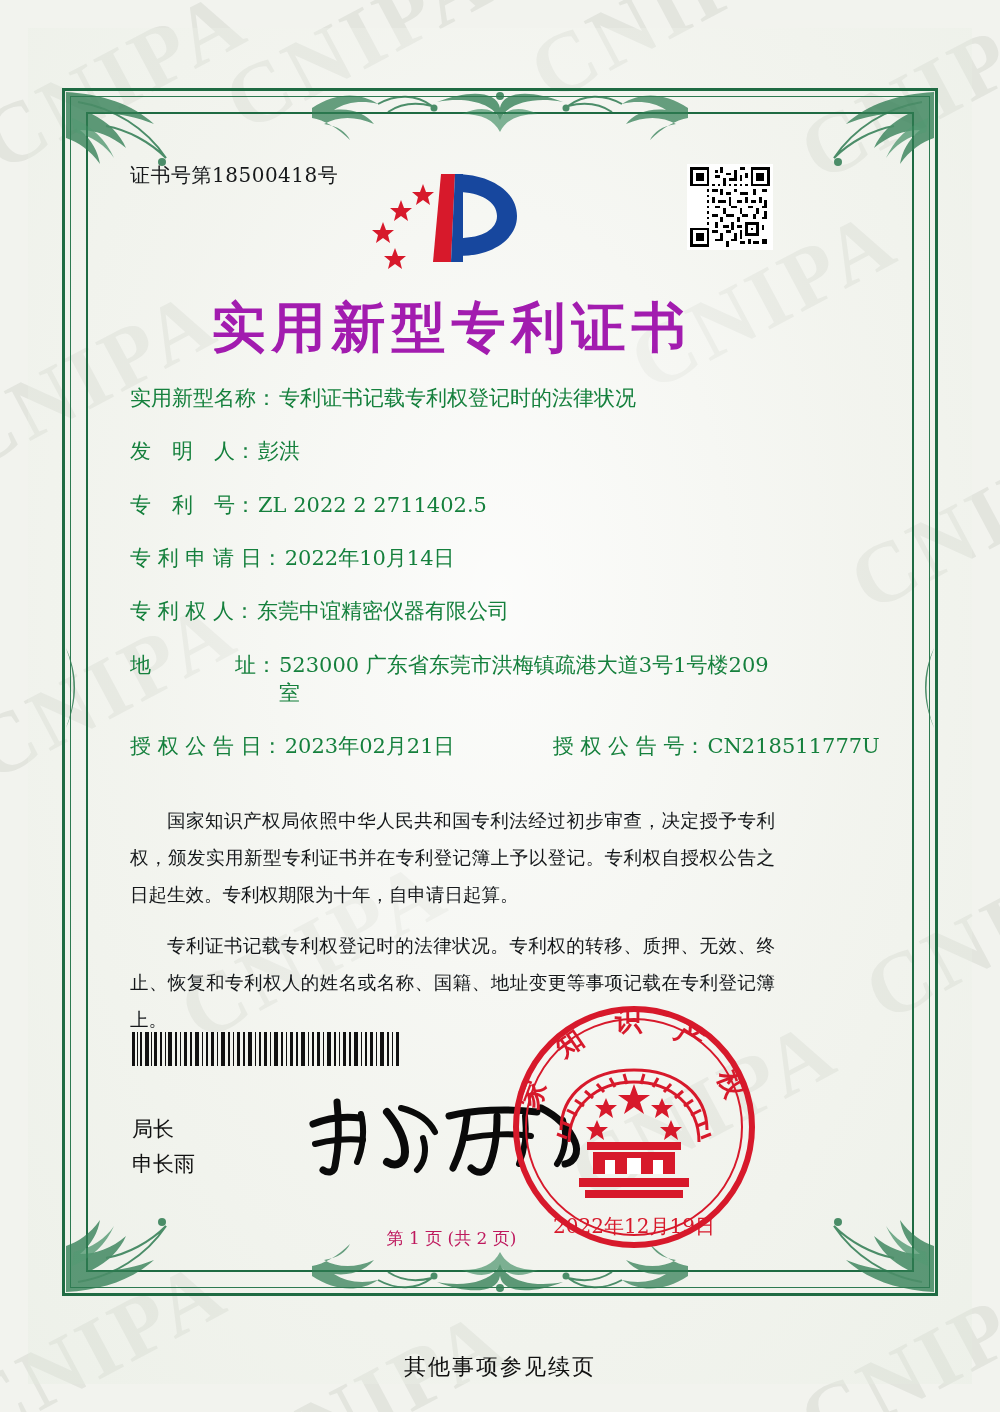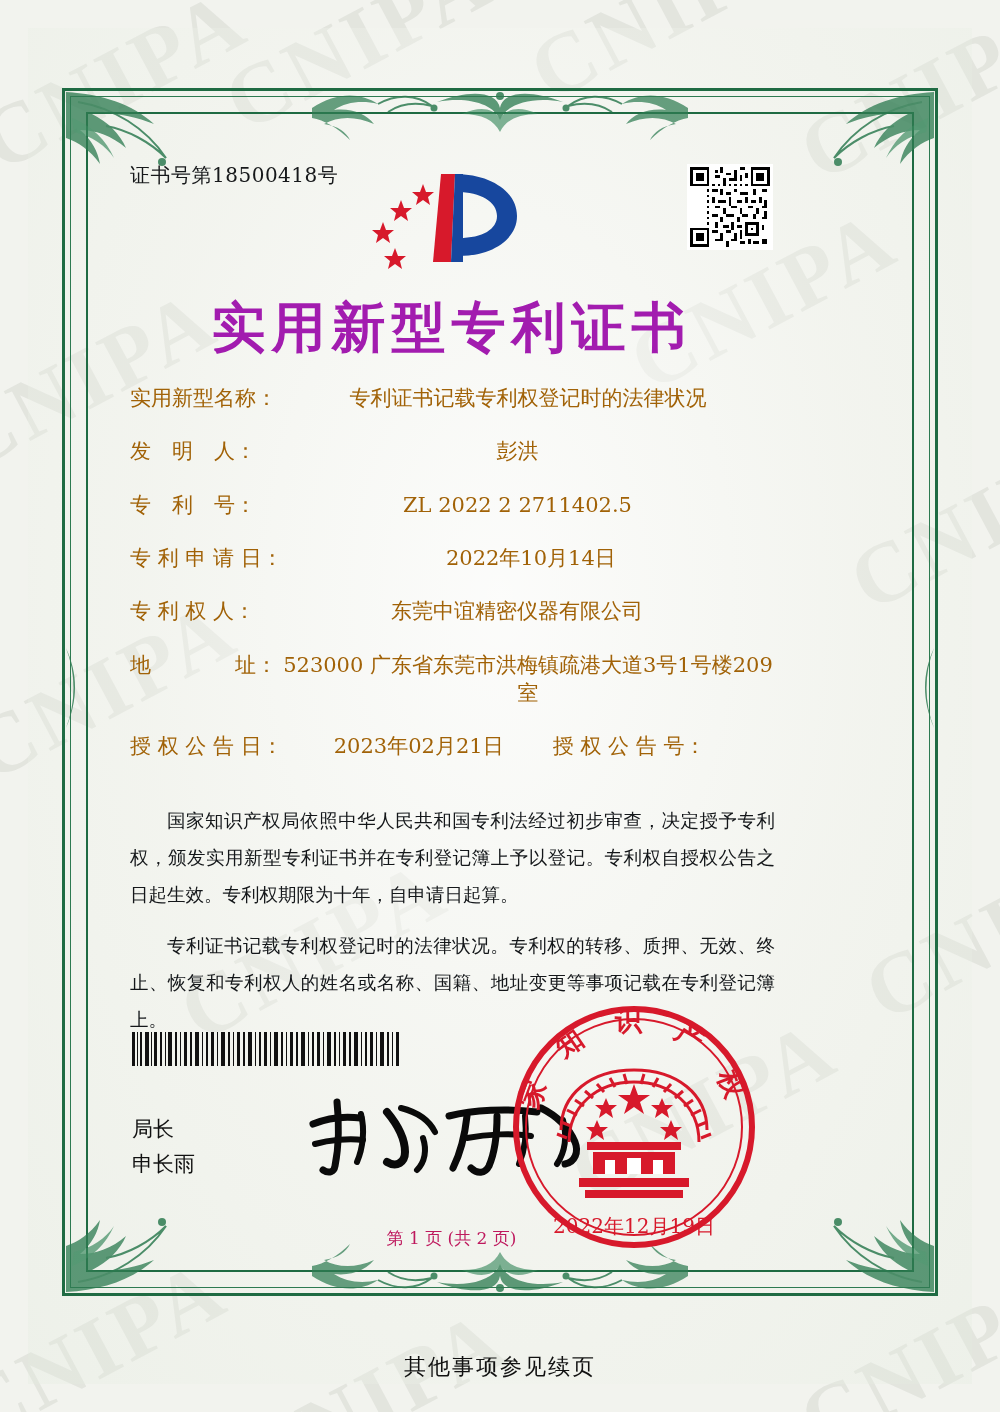--- a/index.html
+++ b/index.html
@@ -142,23 +142,22 @@
     position: absolute;
     left: 44px;
     right: 40px;
     top: 272px;
   }
   .field-row {
     display: flex;
     align-items: baseline;
     margin-bottom: 25px;
     font-size: 21px;
-    color: #a16207;
+    color: #15803d;
     line-height: 1.35;
-    text-align: center;
   }
   .field-label {
     white-space: pre;
     flex: 0 0 auto;
   }
   .field-value {
     flex: 1 1 auto;
     padding-left: 2px;
   }
   .field-row.split .field-value {
@@ -449,20 +448,21 @@
         <span class="field-value">东莞中谊精密仪器有限公司</span>
       </div>
       <div class="field-row">
         <span class="field-label">地　　　　址：</span>
         <span class="field-value">523000 广东省东莞市洪梅镇疏港大道3号1号楼209室</span>
       </div>
       <div class="field-row split">
         <span class="field-label">授 权 公 告 日：</span>
         <span class="field-value">2023年02月21日</span>
         <span class="field-label2">授 权 公 告 号：</span>
+        <span class="field-value">CN218511777U</span>
       </div>
     </div>
 
     <div class="paragraphs">
       <p>国家知识产权局依照中华人民共和国专利法经过初步审查，决定授予专利权，颁发实用新型专利证书并在专利登记簿上予以登记。专利权自授权公告之日起生效。专利权期限为十年，自申请日起算。</p>
       <p>专利证书记载专利权登记时的法律状况。专利权的转移、质押、无效、终止、恢复和专利权人的姓名或名称、国籍、地址变更等事项记载在专利登记簿上。</p>
     </div>
 
     <svg class="barcode" viewBox="0 0 310 34" shape-rendering="crispEdges">
       <g fill="#111">

